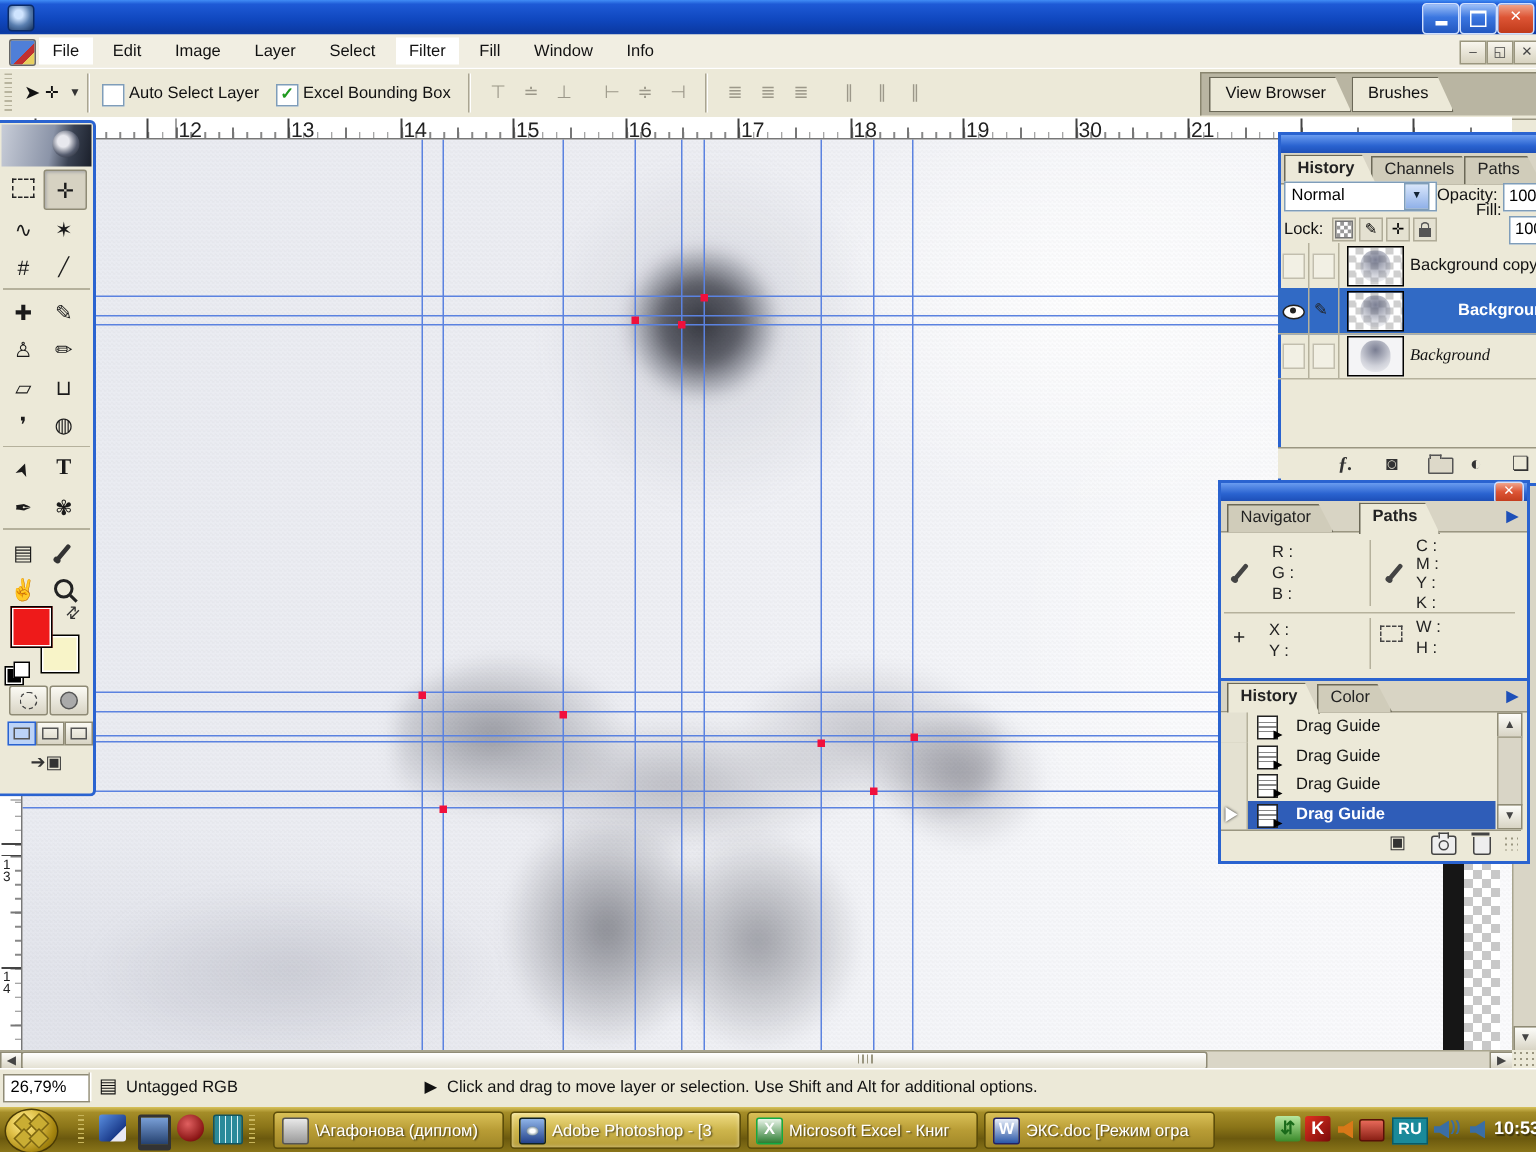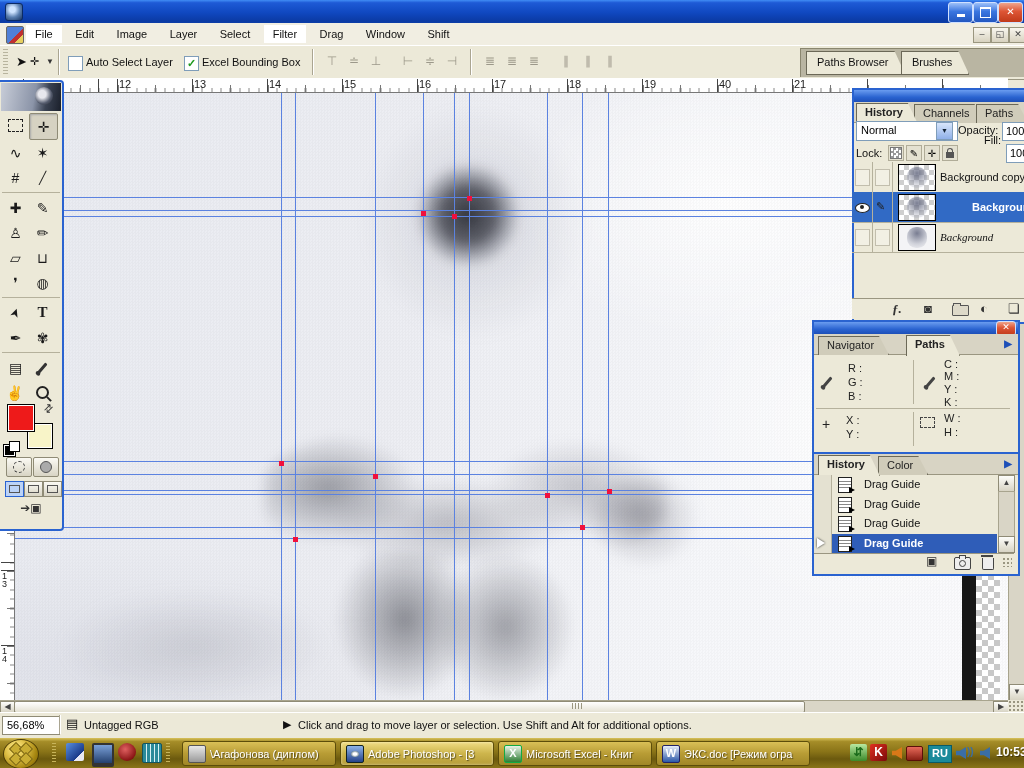--- a/index.html
+++ b/index.html
@@ -41,21 +41,21 @@
   .hruler{left:14px;top:78px;width:994px;height:14px;background:#fff;border-bottom:1px solid #777;z-index:3;}
   .vruler{left:0;top:92px;width:14px;height:608px;background:#fff;border-right:1px solid #777;z-index:3;}
   .hts,.htm,.htl{position:absolute;left:0;right:0;bottom:0;}
   .hts{height:4px;background:repeating-linear-gradient(to right,#888 0 1px,transparent 1px 9.375px);background-position:103.5px 0;}
   .htm{height:7px;background:repeating-linear-gradient(to right,#777 0 1px,transparent 1px 37.5px);background-position:66px 0;}
   .htl{height:13px;background:repeating-linear-gradient(to right,#444 0 1px,transparent 1px 75px);background-position:103px 0;}
   .vts,.vtm,.vtl{position:absolute;top:0;bottom:0;right:0;}
   .vts{width:4px;background:repeating-linear-gradient(to bottom,#888 0 1px,transparent 1px 9.375px);background-position:0 478.5px;}
   .vtm{width:7px;background:repeating-linear-gradient(to bottom,#777 0 1px,transparent 1px 37.5px);background-position:0 441px;}
   .vtl{width:13px;background:repeating-linear-gradient(to bottom,#444 0 1px,transparent 1px 75px);background-position:0 478px;}
-  .rnum{position:absolute;font-size:11px;color:#222;top:0;}
+  .rnum{position:absolute;font-size:14px;color:#222;top:0;}
   .vnum{position:absolute;font-size:9px;line-height:8px;color:#222;left:2px;white-space:pre;}
   
   .canvas{left:14px;top:92px;width:994px;height:608px;overflow:hidden;z-index:1;
     background:linear-gradient(100deg,#e9ebf1 0%,#edeef3 40%,#f6f7fa 70%,#fbfbfd 100%);}
   .wash{left:0;top:0;width:994px;height:608px;
     background:radial-gradient(ellipse 300px 200px at 72% 18%,rgba(255,255,255,.9),transparent 70%),
                radial-gradient(ellipse 260px 260px at 86% 55%,rgba(255,255,255,.85),transparent 75%),
                radial-gradient(ellipse 400px 160px at 10% 95%,rgba(190,192,205,.25),transparent 75%);}
   .grain{left:0;top:0;width:994px;height:608px;opacity:.5;
     background:repeating-conic-gradient(rgba(40,40,50,.05) 0% 25%,transparent 0% 50%);background-size:3px 3px;}
@@ -222,23 +222,23 @@
 
 <div class="ab menubar"></div>
 <div class="ab docicon"></div>
 <div class="ab menuitems">
   <span class="mitem hl">File</span>
   <span class="mitem">Edit</span>
   <span class="mitem">Image</span>
   <span class="mitem">Layer</span>
   <span class="mitem">Select</span>
   <span class="mitem hl">Filter</span>
-  <span class="mitem">Drag</span>
+  <span class="mitem">Fill</span>
   <span class="mitem">Window</span>
-  <span class="mitem">Shift</span>
+  <span class="mitem">Info</span>
 </div>
 <div class="ab docbtn" style="left:973px">–</div>
 <div class="ab docbtn" style="left:991px">◱</div>
 <div class="ab docbtn" style="left:1009px">✕</div>
 
 
 <div class="ab optbar"></div>
 <div class="ab grip" style="left:3px;top:49px;height:26px"></div>
 <span class="ab movetoolicon" style="left:16px;top:54px">➤</span>
 <span class="ab movetoolicon" style="left:30px;top:55px;font-size:11px">✛</span>
@@ -258,38 +258,38 @@
     <div class="ab alignbtn" style="left: 442px;">⊣</div>
     <div class="ab alignbtn" style="left: 480px;">≣</div>
     <div class="ab alignbtn" style="left: 502px;">≣</div>
     <div class="ab alignbtn" style="left: 524px;">≣</div>
     <div class="ab alignbtn" style="left: 556px;">∥</div>
     <div class="ab alignbtn" style="left: 578px;">∥</div>
     <div class="ab alignbtn" style="left: 600px;">∥</div>
   </div>
 <div class="ab vsep" style="left:470px;top:49px;height:26px"></div>
 <div class="ab pwell"></div>
-<div class="ab ptab" style="left:806px">Paths Browser</div>
+<div class="ab ptab" style="left:806px">View Browser</div>
 <div class="ab ptab" style="left:901px">Brushes</div>
 
 
 <div class="ab rulcorner"></div>
 <div class="ab hruler" id="hruler">
   <div class="hts"></div>
   <div class="htm"></div>
   <div class="htl"></div>
 <span class="rnum" style="left: 105px;">12</span>
     <span class="rnum" style="left: 180px;">13</span>
     <span class="rnum" style="left: 255px;">14</span>
     <span class="rnum" style="left: 330px;">15</span>
     <span class="rnum" style="left: 405px;">16</span>
     <span class="rnum" style="left: 480px;">17</span>
     <span class="rnum" style="left: 555px;">18</span>
     <span class="rnum" style="left: 630px;">19</span>
-    <span class="rnum" style="left: 705px;">40</span>
+    <span class="rnum" style="left: 705px;">30</span>
     <span class="rnum" style="left: 780px;">21</span>
   </div>
 <div class="ab vruler" id="vruler">
   <div class="vts"></div>
   <div class="vtm"></div>
   <div class="vtl"></div>
 <span class="vnum" style="top: 480px;">1
 3</span>
     <span class="vnum" style="top: 555px;">1
 4</span>
@@ -576,21 +576,21 @@
 <div class="ab scrbtn" style="left:998px;top:536px;width:15px;height:15px;line-height:14px;z-index:6">▼</div>
 <div class="ab" style="left:814px;top:553px;width:200px;height:17px;border-top:1px solid #9a9681;background:#ECE9D8;z-index:6">
   <span class="pbi" style="left:112px;top:0;font-size:12px">▣</span>
   <span class="cam" style="left:140px;top:3px"></span>
   <span class="trash" style="left:168px;top:4px"></span>
   <span class="ab" style="left:188px;top:3px;width:10px;height:10px;background-image:radial-gradient(#9a9680 1px,transparent 1px);background-size:4px 4px"></span>
 </div>
 
 
 <div class="ab statusbar"></div>
-<div class="ab zoombox">56,68%</div>
+<div class="ab zoombox">26,79%</div>
 <div class="ab vsep" style="left:59px;top:715px;height:19px;z-index:7"></div>
 <span class="ab sbtext" style="left:66px;top:716px;font-size:13px">▤</span>
 <span class="ab sbtext" style="left:84px;top:719px">Untagged RGB</span>
 <span class="ab sbtext" style="left:283px;top:718px">▶</span>
 <span class="ab sbtext" style="left:298px;top:719px">Click and drag to move layer or selection.  Use Shift and Alt for additional options.</span>
 
 
 <div class="ab taskbar"></div>
 <div class="ab orb">
   <span class="d" style="left:7px;top:4px"></span>

